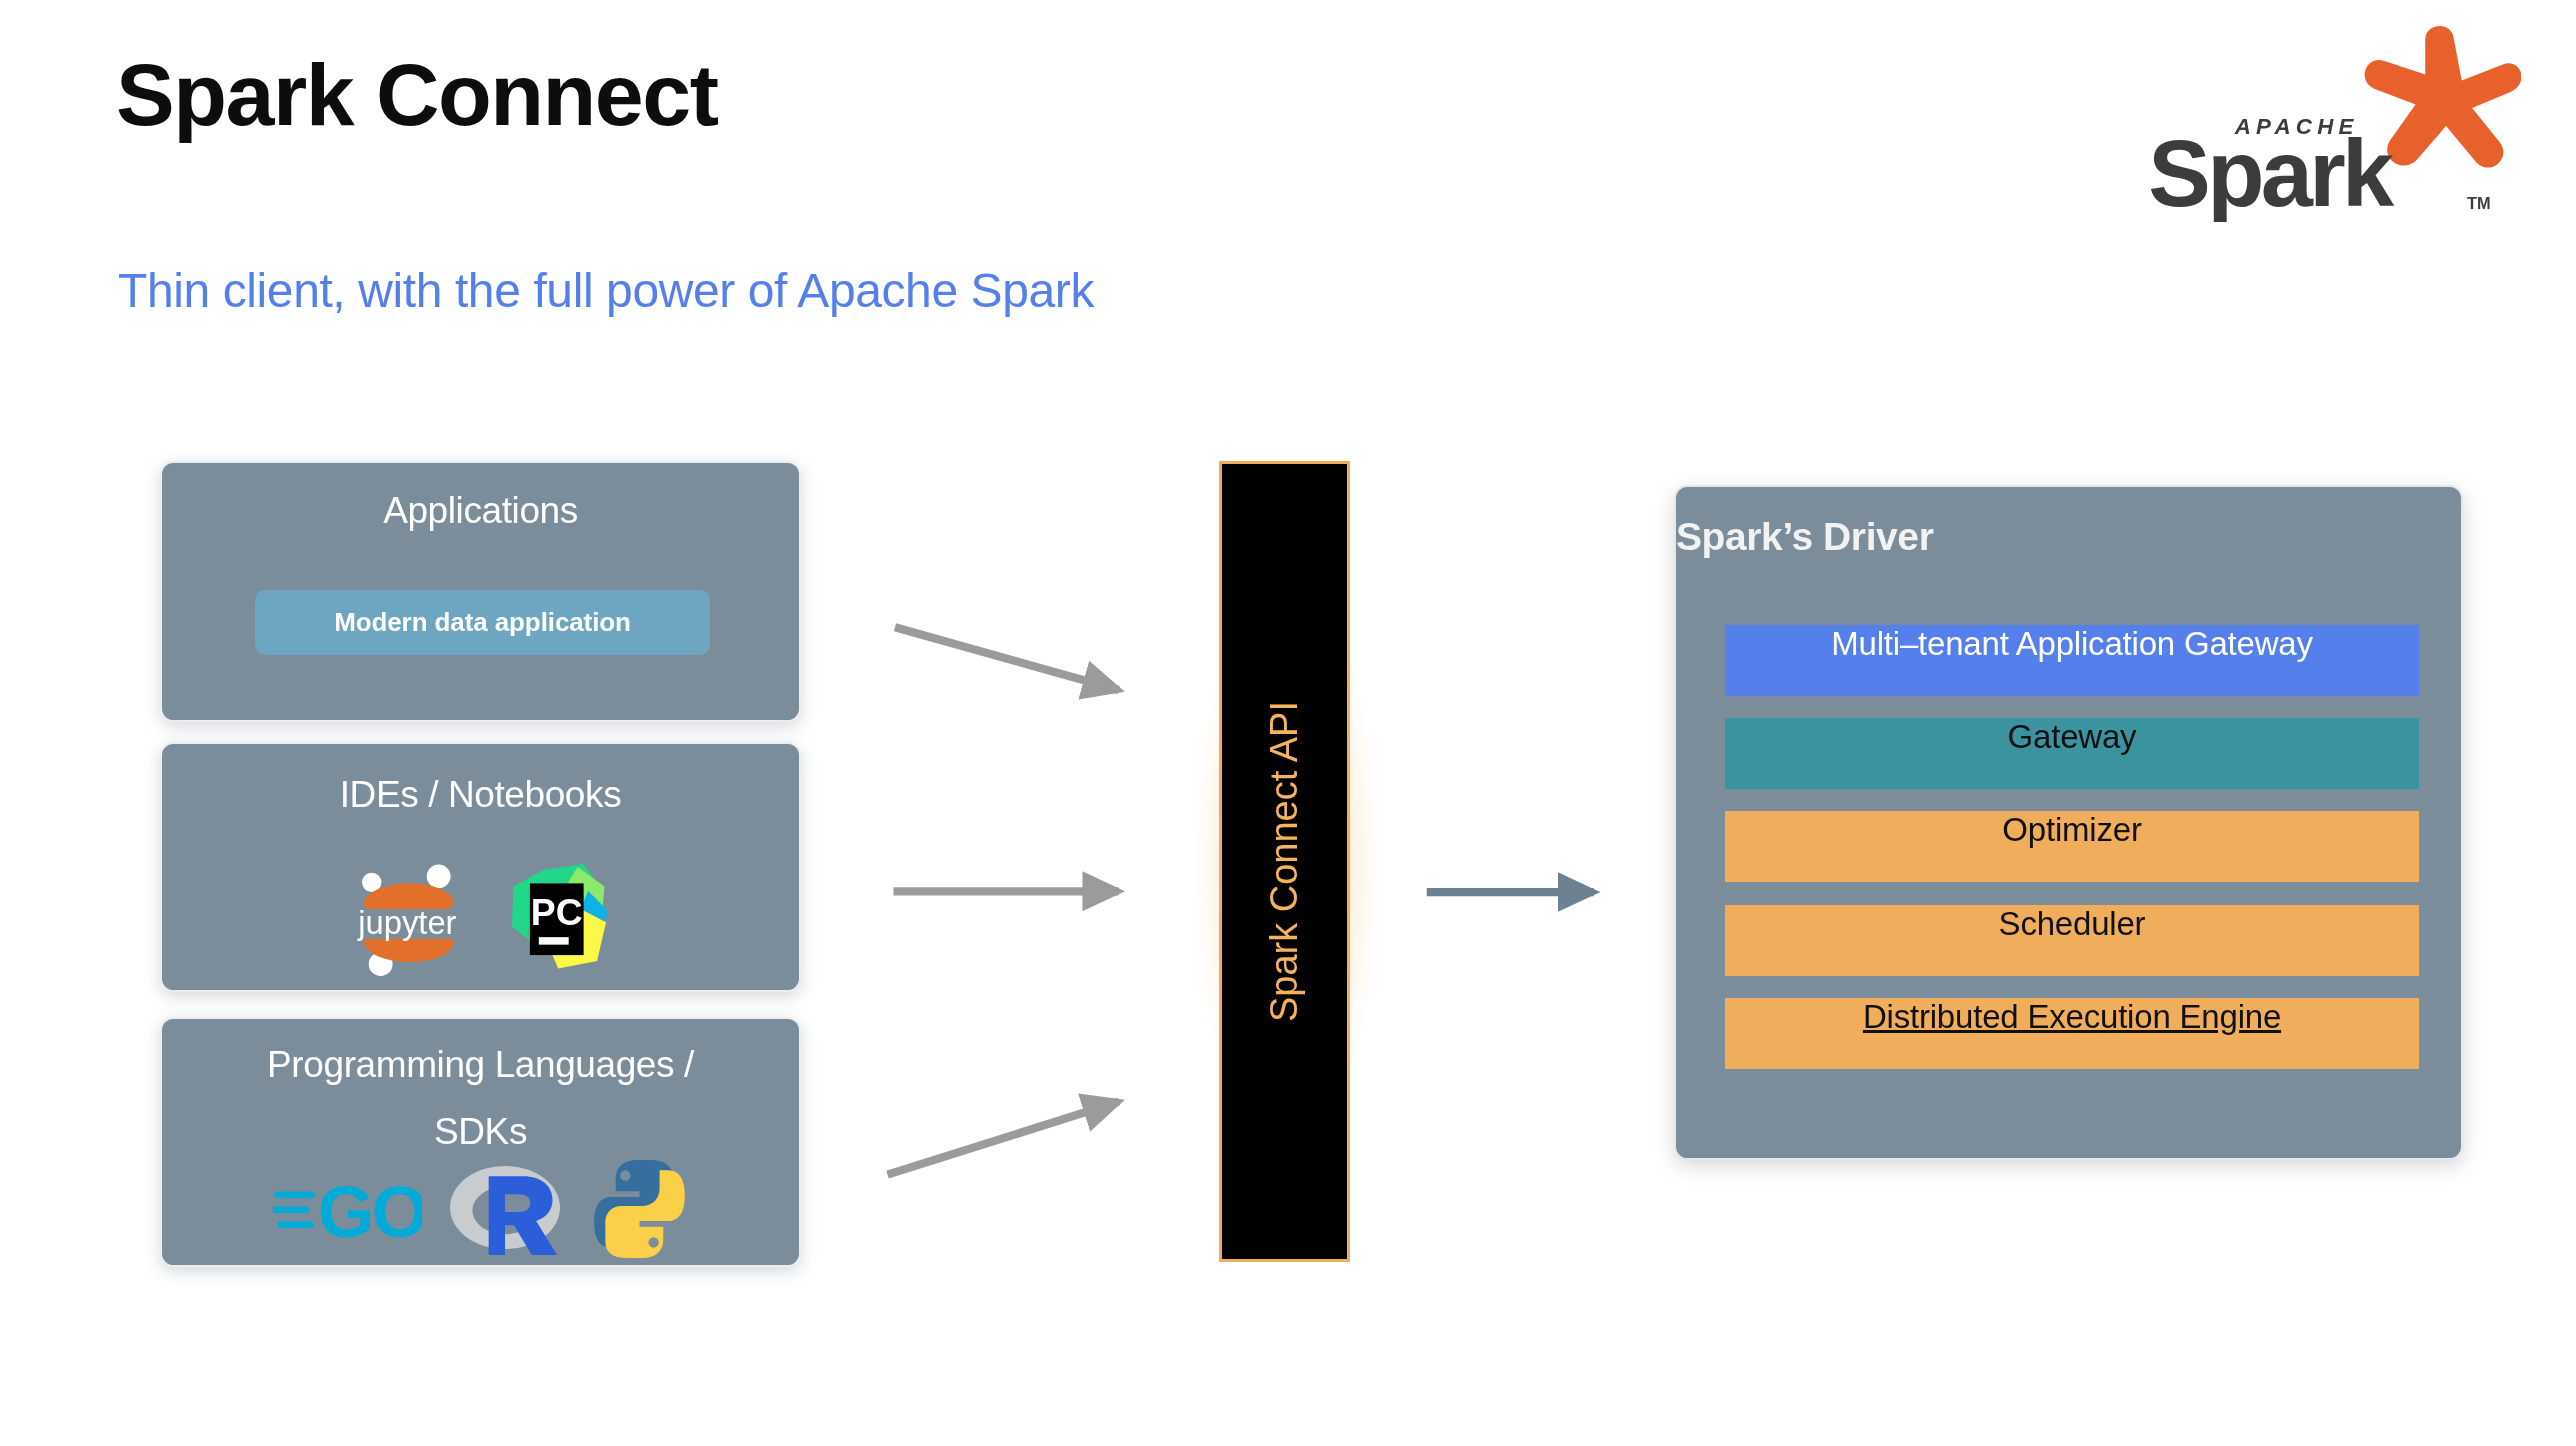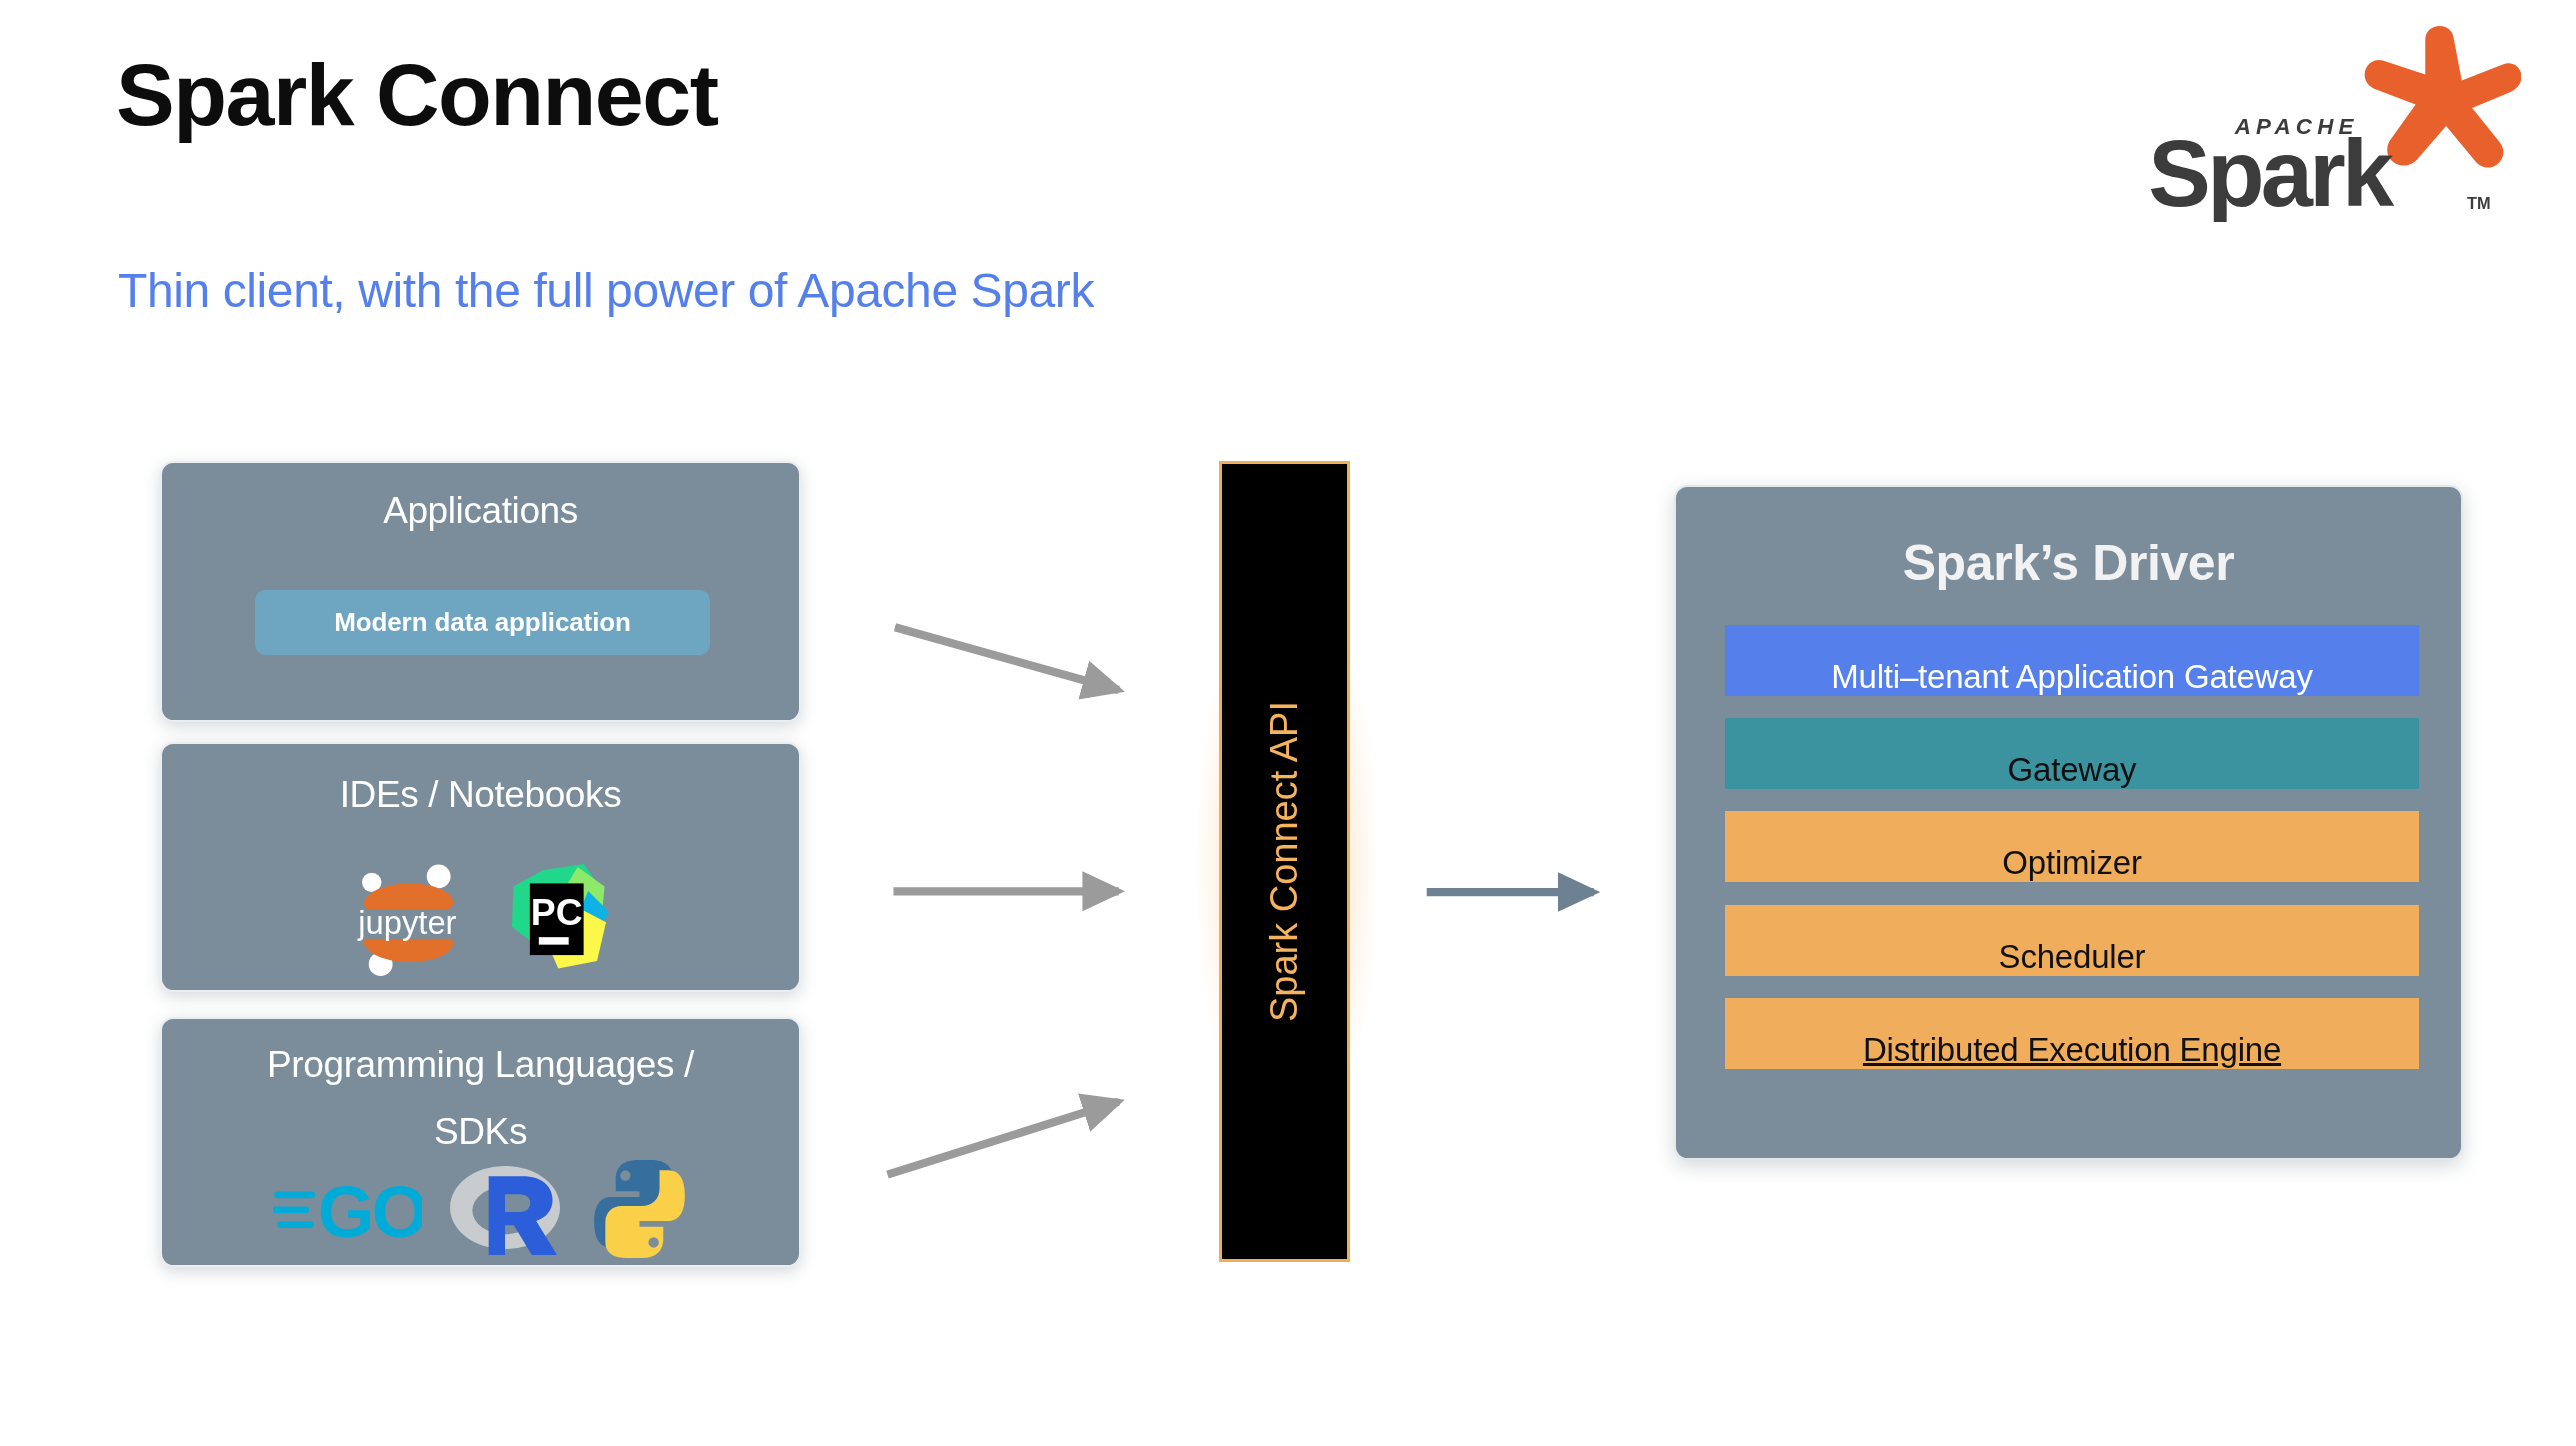--- a/index.html
+++ b/index.html
@@ -72,26 +72,26 @@
   }
   
   #driver-panel{
     position:absolute;left:1674px;top:485px;width:789px;height:675px;
     background:#7b8d9b;border-radius:13.4px;
     border:2.2px solid rgba(255,255,255,0.8);
     box-shadow:0 6px 19.4px rgba(120,130,140,0.32);
     box-sizing:border-box;
   }
   #driver-title{
-    width:100%;text-align:center;color:#f2f2f2;
-    font-size:50px;font-weight:700;margin-top:47px;letter-spacing:-0.4px;
+    width:100%;color:#f2f2f2;
+    font-size:39px;font-weight:700;margin-top:28px;letter-spacing:-0.4px;
   }
   .driver-row{
     position:absolute;left:49px;width:694px;height:71px;
-    display:flex;align-items:flex-end;justify-content:center;
+    display:flex;align-items:flex-start;justify-content:center;
     font-size:33px;letter-spacing:-0.2px;
   }
   
   #arrows{position:absolute;left:0;top:0;width:2576px;height:1447px;pointer-events:none;}
   
   .svg-logo{display:block;}
 </style>
 </head>
 <body>
 

